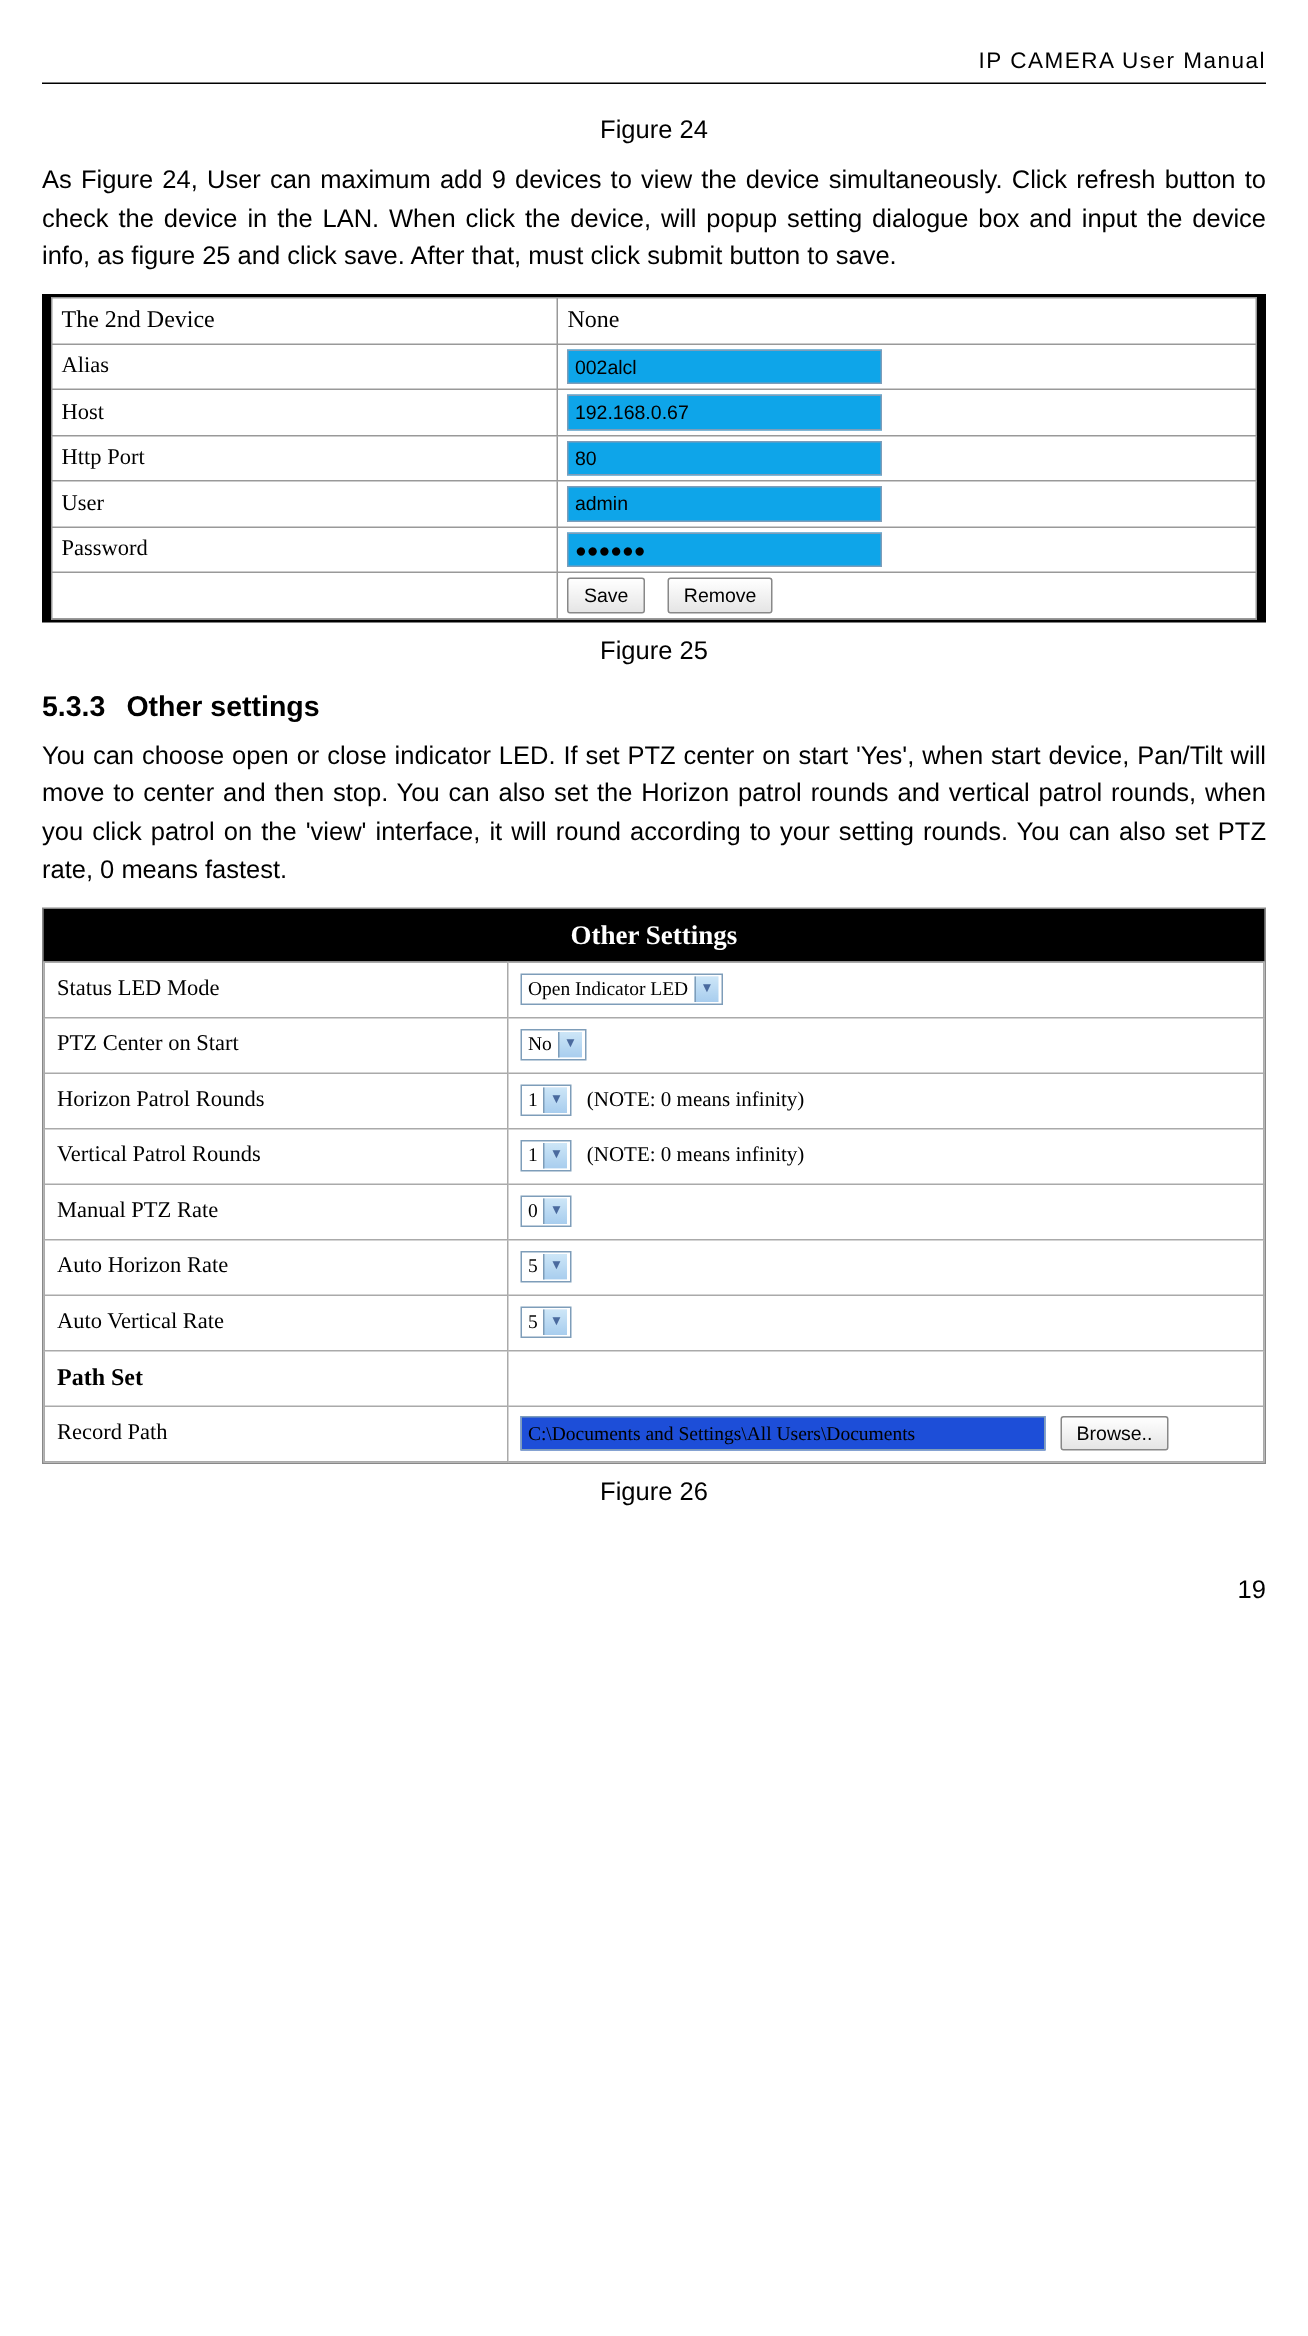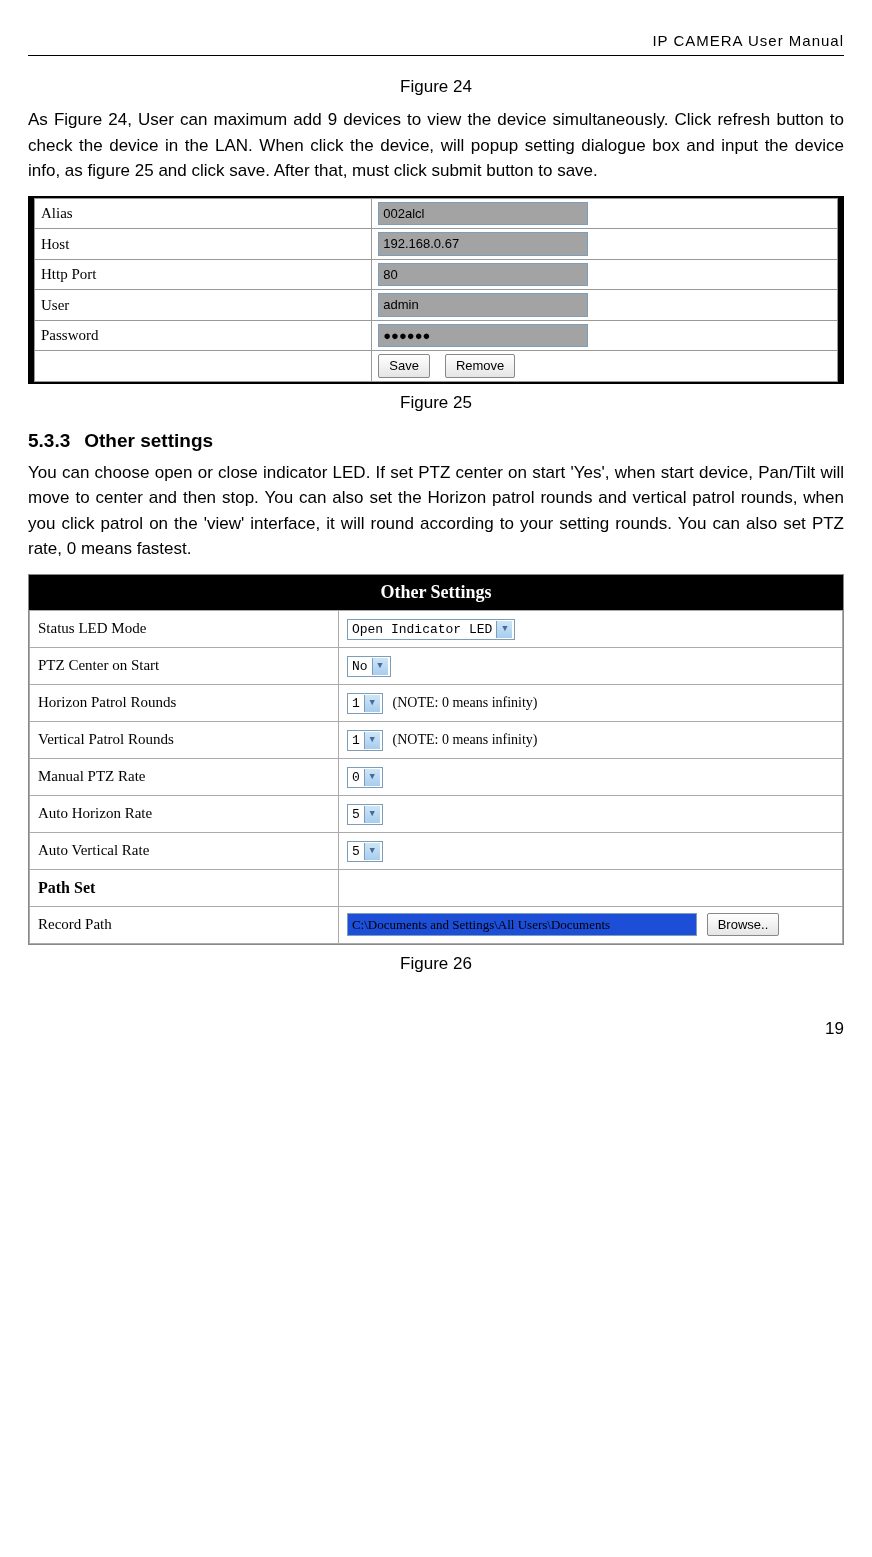--- a/index.html
+++ b/index.html
@@ -61,21 +61,21 @@
     .top-row td {
       font-size: 16px;
     }
     .input-box {
       border: 1px solid #7e9db9;
       padding: 1px 4px;
       font-family: Arial, sans-serif;
       font-size: 13px;
       display: inline-block;
       min-width: 200px;
-      background: #a3a3a3;
+      background: #0ea5e9;
     }
     .btn {
       border: 1px solid #888;
       background: linear-gradient(#fff, #e5e5e5);
       border-radius: 2px;
       padding: 1px 10px;
       font-size: 13px;
       font-family: Arial, sans-serif;
       display: inline-block;
       cursor: pointer;
@@ -107,21 +107,21 @@
       border: 1px solid #aaa;
       padding: 5px 8px;
       height: 26px;
     }
     .fig26-table td.label {
       width: 38%;
     }
     .select-box {
       border: 1px solid #7e9db9;
       font-size: 13px;
-      font-family: Liberation Mono, monospace;
+      font-family: Liberation Serif, serif;
       padding: 0 2px 0 4px;
       display: inline-flex;
       align-items: center;
       background: #fff;
       height: 19px;
     }
     .select-arrow {
       background: linear-gradient(#cde6f7, #a8cdee);
       border-left: 1px solid #7e9db9;
       width: 15px;
@@ -161,20 +161,24 @@
 
 <div class="header">IP  CAMERA  User  Manual</div>
 
 <div class="caption">Figure 24</div>
 
 <div class="body-text">As Figure 24, User can maximum add 9 devices to view the device simultaneously. Click refresh button to check the device in the LAN. When click the device, will popup setting dialogue box and input the device info, as figure 25 and click save. After that, must click submit button to save.</div>
 
 <div class="figure-box black-side">
   <table class="fig25-table">
     <tbody>
+        <tr class="top-row">
+      <td class="label">The 2nd Device</td>
+      <td class="value">None</td>
+    </tr>
     <tr>
       <td class="label">Alias</td>
       <td class="value"><span class="input-box">002alcl</span></td>
     </tr>
     <tr>
       <td class="label">Host</td>
       <td class="value"><span class="input-box">192.168.0.67</span></td>
     </tr>
     <tr>
       <td class="label">Http Port</td>

